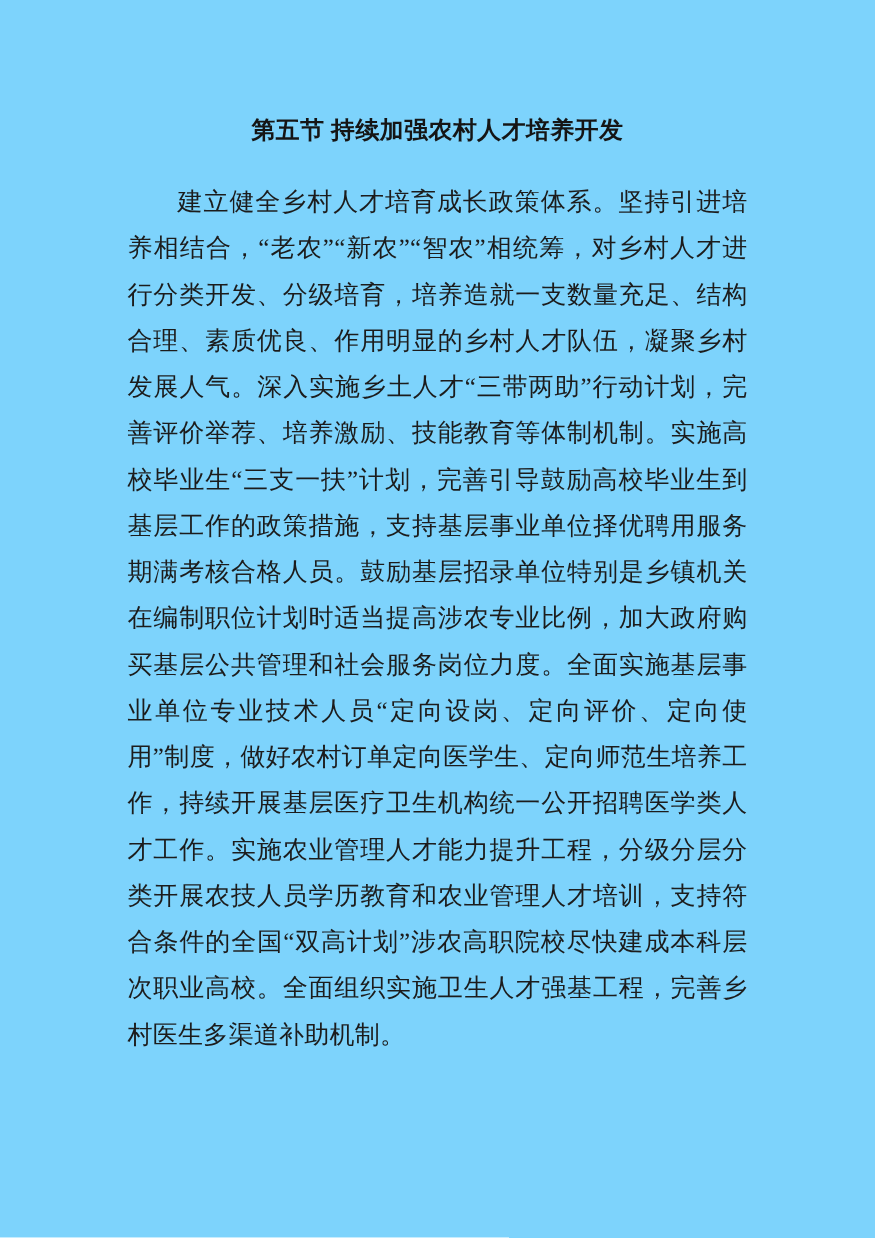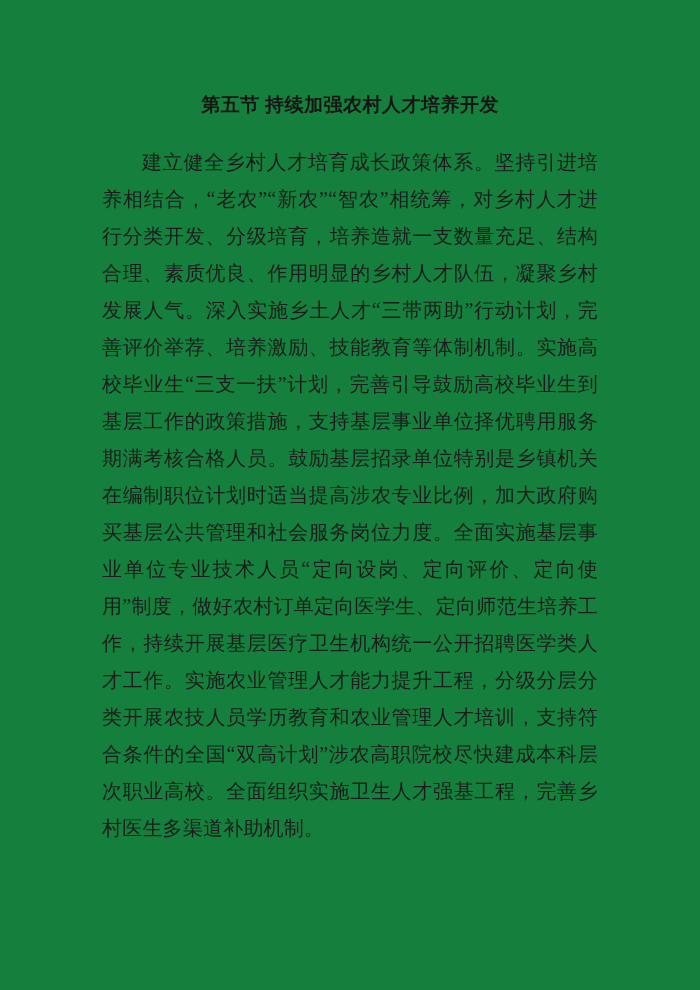--- a/index.html
+++ b/index.html
@@ -4,21 +4,21 @@
 <style>
   html, body {
     margin: 0;
     padding: 0;
     background: #ffffff;
   }
   .page {
     position: relative;
     width: 700px;
     height: 990px;
-    background: #15803d;
+    background: #7dd3fc;
     overflow: hidden;
     box-sizing: border-box;
     padding: 92px 102px 0 102px;
     font-family: "Liberation Serif", "DejaVu Serif", serif;
     color: #1c1c1c;
   }
   .section-title {
     margin: 0;
     font-size: 19px;
     line-height: 25px;

